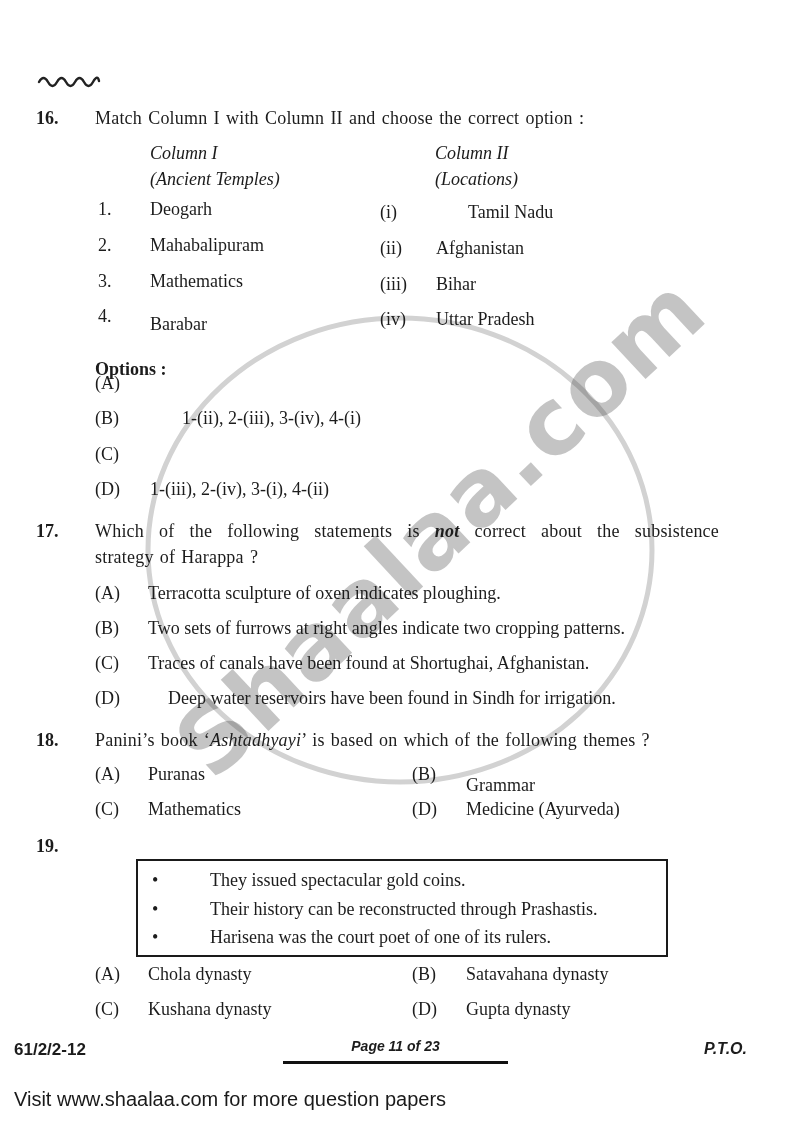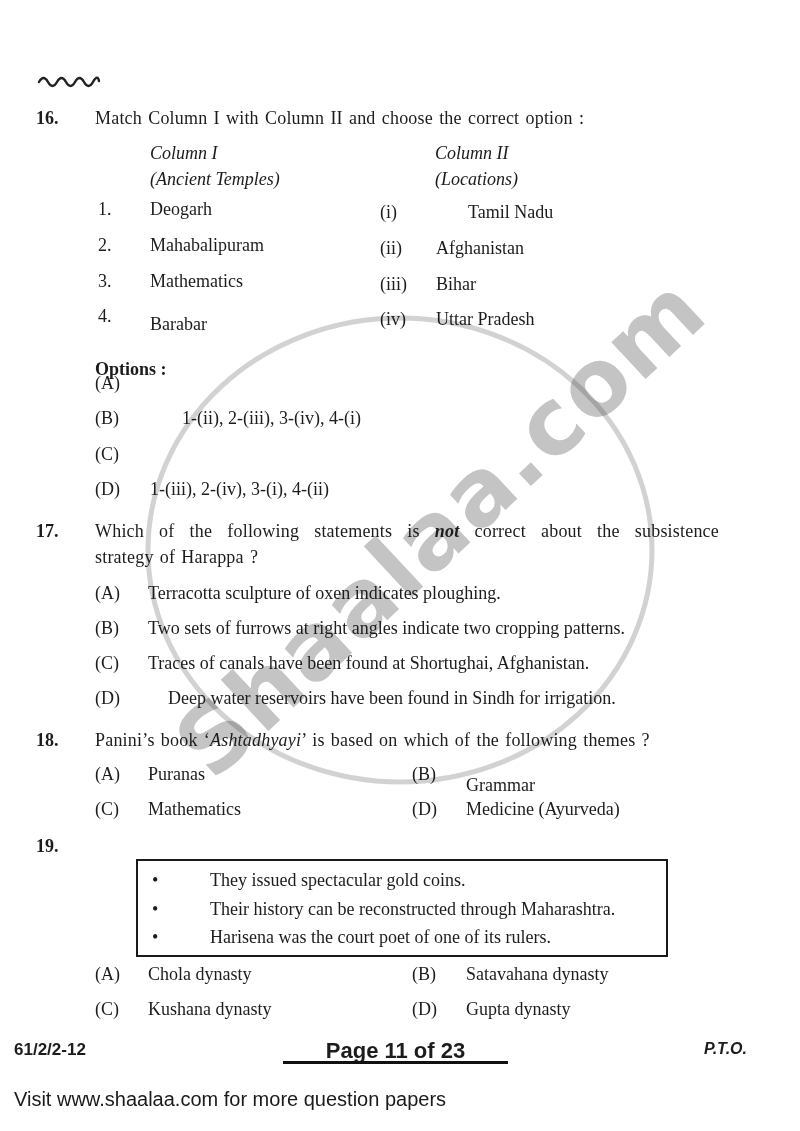--- a/index.html
+++ b/index.html
@@ -122,35 +122,35 @@
     <div class="abs" style="left:148px;top:799px;">Mathematics</div>
     <div class="abs" style="left:412px;top:799px;">(D)</div>
     <div class="abs" style="left:466px;top:799px;">Medicine (Ayurveda)</div>
 
     <div class="abs bold" style="left:36px;top:836px;">19.</div>
 
     <div class="infobox">
       <div class="abs" style="left:14px;top:9px;">•</div>
       <div class="abs" style="left:72px;top:9px;">They issued spectacular gold coins.</div>
       <div class="abs" style="left:14px;top:38px;">•</div>
-      <div class="abs" style="left:72px;top:38px;">Their history can be reconstructed through Maharashtra.</div>
+      <div class="abs" style="left:72px;top:38px;">Their history can be reconstructed through Prashastis.</div>
       <div class="abs" style="left:14px;top:66px;">•</div>
       <div class="abs" style="left:72px;top:66px;">Harisena was the court poet of one of its rulers.</div>
     </div>
 
     <div class="abs" style="left:95px;top:964px;">(A)</div>
     <div class="abs" style="left:148px;top:964px;">Chola dynasty</div>
     <div class="abs" style="left:412px;top:964px;">(B)</div>
     <div class="abs" style="left:466px;top:964px;">Satavahana dynasty</div>
     <div class="abs" style="left:95px;top:999px;">(C)</div>
     <div class="abs" style="left:148px;top:999px;">Kushana dynasty</div>
     <div class="abs" style="left:412px;top:999px;">(D)</div>
     <div class="abs" style="left:466px;top:999px;">Gupta dynasty</div>
 
     <div class="abs footer-sans" style="left:14px;top:1040px;font-size:17px;font-weight:600;">61/2/2-12</div>
-    <div class="abs footer-sans pagenum-wrap" style="font-size:22px;font-weight:700;">Page 11 of 23</div>
+    <div class="abs footer-sans pagenum-wrap" style="font-size:14px;font-weight:700;font-style:italic;">Page 11 of 23</div>
     <div class="pagenum-rule"></div>
     <div class="abs footer-sans" style="right:53px;top:1040px;font-size:16px;font-weight:700;font-style:italic;">P.T.O.</div>
 
     <div class="abs visit" style="left:14px;top:1088px;">Visit www.shaalaa.com for more question papers</div>
 
   </div>
 </div>
 
 </body></html>

